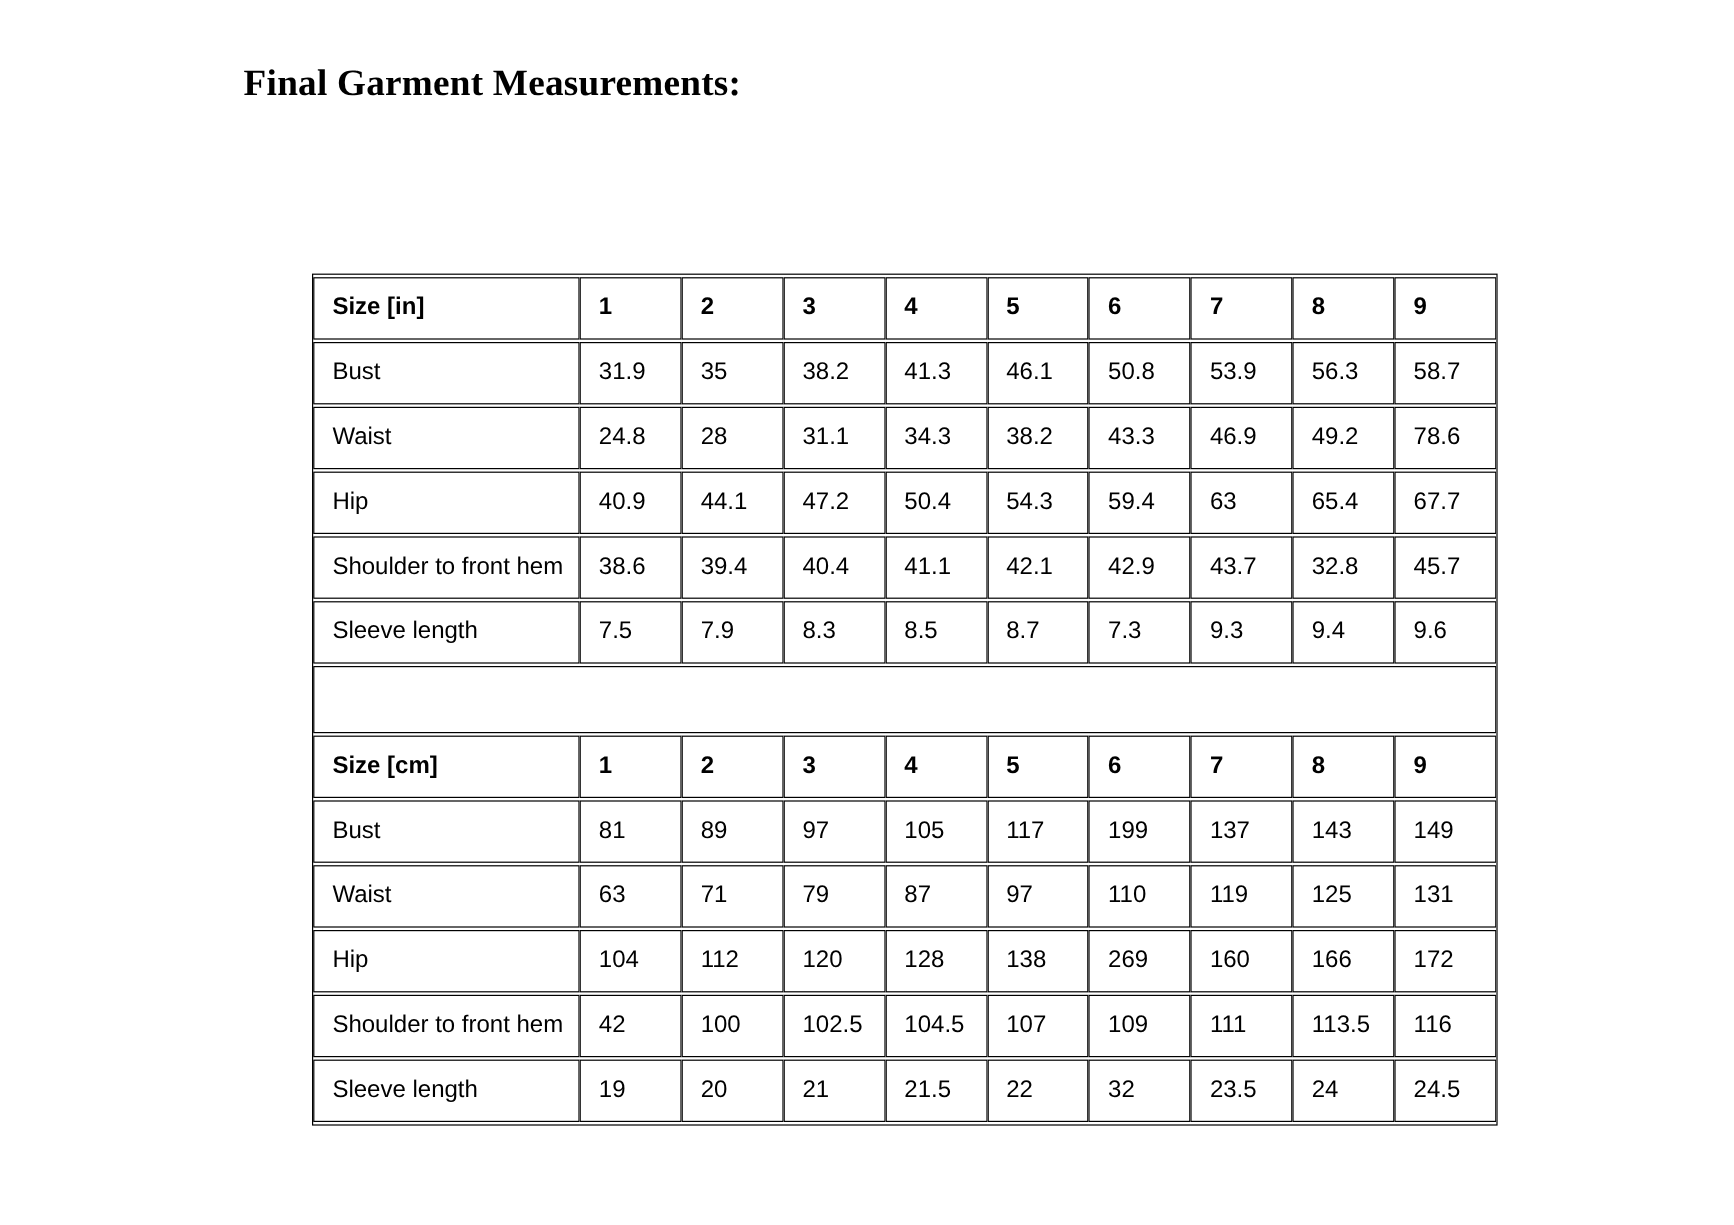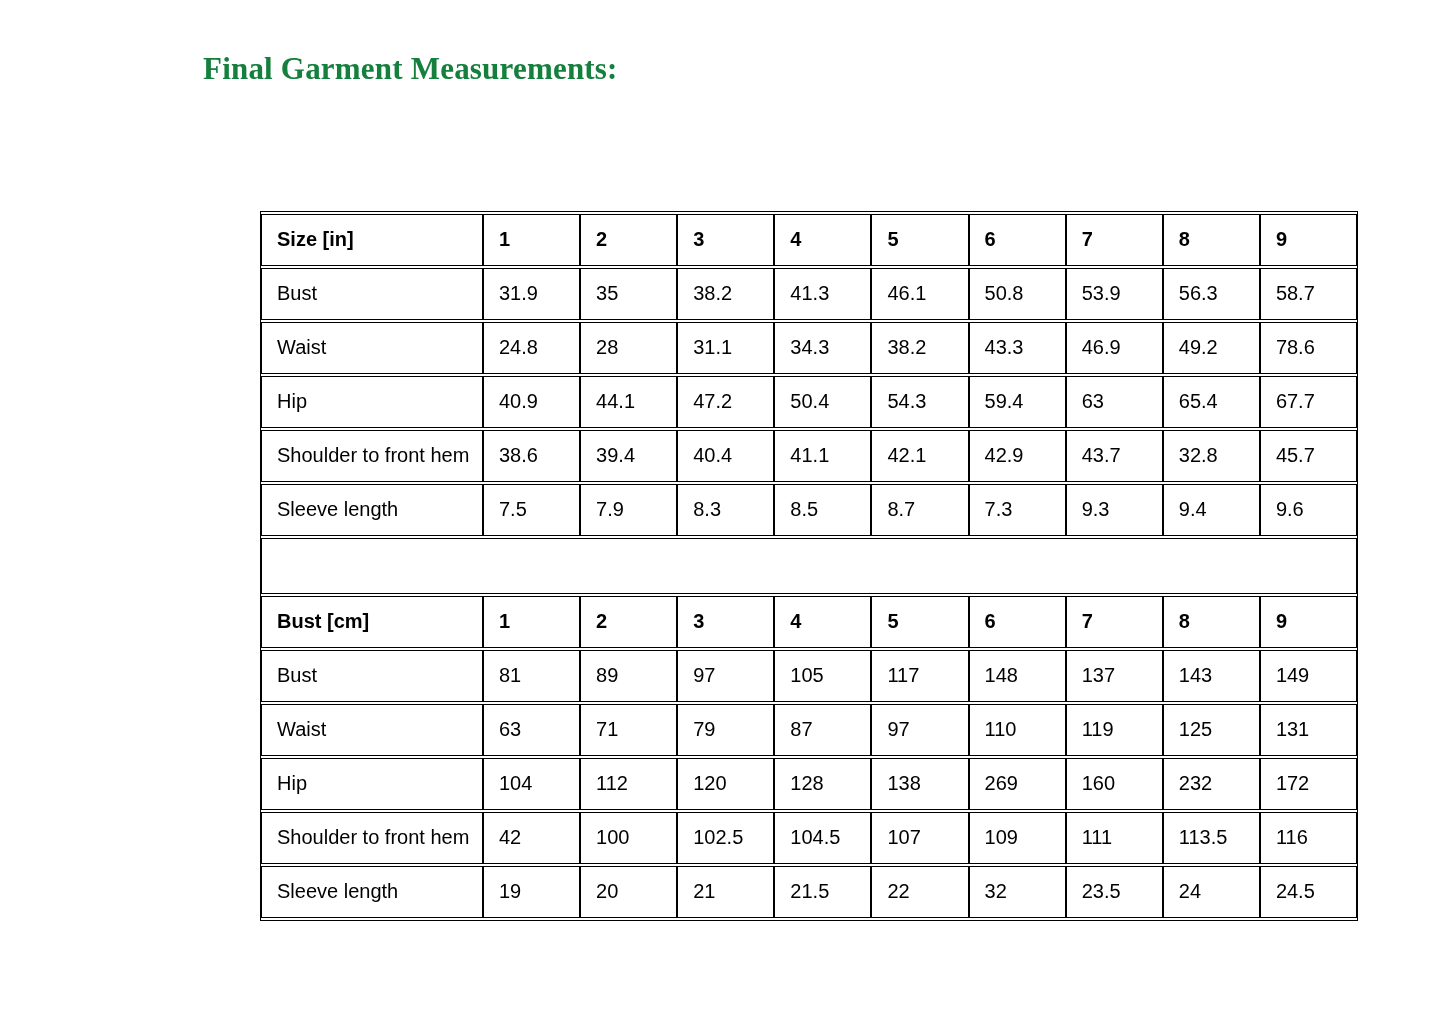--- a/index.html
+++ b/index.html
@@ -18,28 +18,28 @@
   }
   .doc-title {
     position: absolute;
     left: 203px;
     top: 50px;
     margin: 0;
     font-family: "Liberation Serif", serif;
     font-weight: 700;
     font-size: 31px;
     line-height: 38px;
-    color: #15803d;
+    color: #000000;
     letter-spacing: 0.2px;
   }
   table.size-table {
     position: absolute;
     left: 260px;
-    top: 211px;
-    width: 1098px;
+    top: 228px;
+    width: 988px;
     table-layout: fixed;
     border-collapse: separate;
     border-spacing: 0 2px;
     border: 1px solid #000000;
   }
   table.size-table col.col-label { width: 222px; }
   table.size-table td {
     border: 1px solid #000000;
     vertical-align: top;
     padding: 11px 6px 8px 15px;
@@ -136,39 +136,39 @@
           <td class="value-cell">8.7</td>
           <td class="value-cell">7.3</td>
           <td class="value-cell">9.3</td>
           <td class="value-cell">9.4</td>
           <td class="value-cell">9.6</td>
         </tr>
         <tr class="spacer-row">
           <td class="spacer-cell" colspan="10"></td>
         </tr>
         <tr>
-          <td class="header-cell label-cell">Bust [cm]</td>
+          <td class="header-cell label-cell">Size [cm]</td>
           <td class="header-cell">1</td>
           <td class="header-cell">2</td>
           <td class="header-cell">3</td>
           <td class="header-cell">4</td>
           <td class="header-cell">5</td>
           <td class="header-cell">6</td>
           <td class="header-cell">7</td>
           <td class="header-cell">8</td>
           <td class="header-cell">9</td>
         </tr>
         <tr>
           <td class="label-cell">Bust</td>
           <td class="value-cell">81</td>
           <td class="value-cell">89</td>
           <td class="value-cell">97</td>
           <td class="value-cell">105</td>
           <td class="value-cell">117</td>
-          <td class="value-cell">148</td>
+          <td class="value-cell">199</td>
           <td class="value-cell">137</td>
           <td class="value-cell">143</td>
           <td class="value-cell">149</td>
         </tr>
         <tr>
           <td class="label-cell">Waist</td>
           <td class="value-cell">63</td>
           <td class="value-cell">71</td>
           <td class="value-cell">79</td>
           <td class="value-cell">87</td>
@@ -180,21 +180,21 @@
         </tr>
         <tr>
           <td class="label-cell">Hip</td>
           <td class="value-cell">104</td>
           <td class="value-cell">112</td>
           <td class="value-cell">120</td>
           <td class="value-cell">128</td>
           <td class="value-cell">138</td>
           <td class="value-cell">269</td>
           <td class="value-cell">160</td>
-          <td class="value-cell">232</td>
+          <td class="value-cell">166</td>
           <td class="value-cell">172</td>
         </tr>
         <tr>
           <td class="label-cell">Shoulder to front hem</td>
           <td class="value-cell">42</td>
           <td class="value-cell">100</td>
           <td class="value-cell">102.5</td>
           <td class="value-cell">104.5</td>
           <td class="value-cell">107</td>
           <td class="value-cell">109</td>

